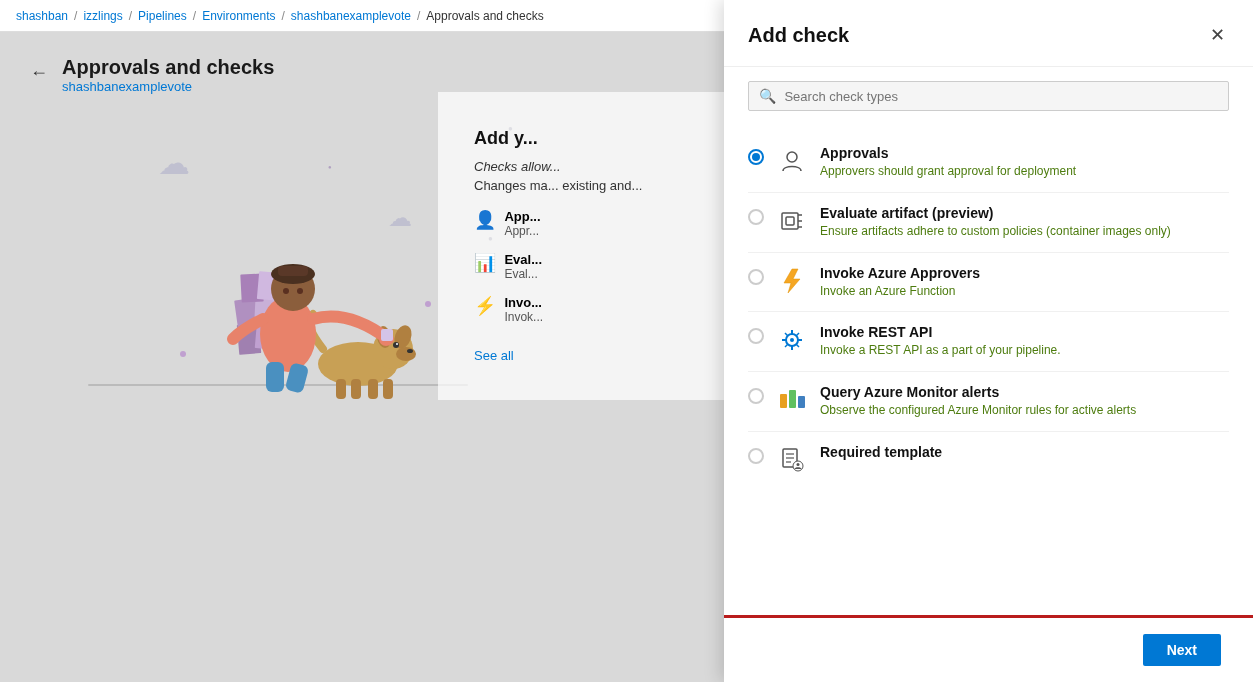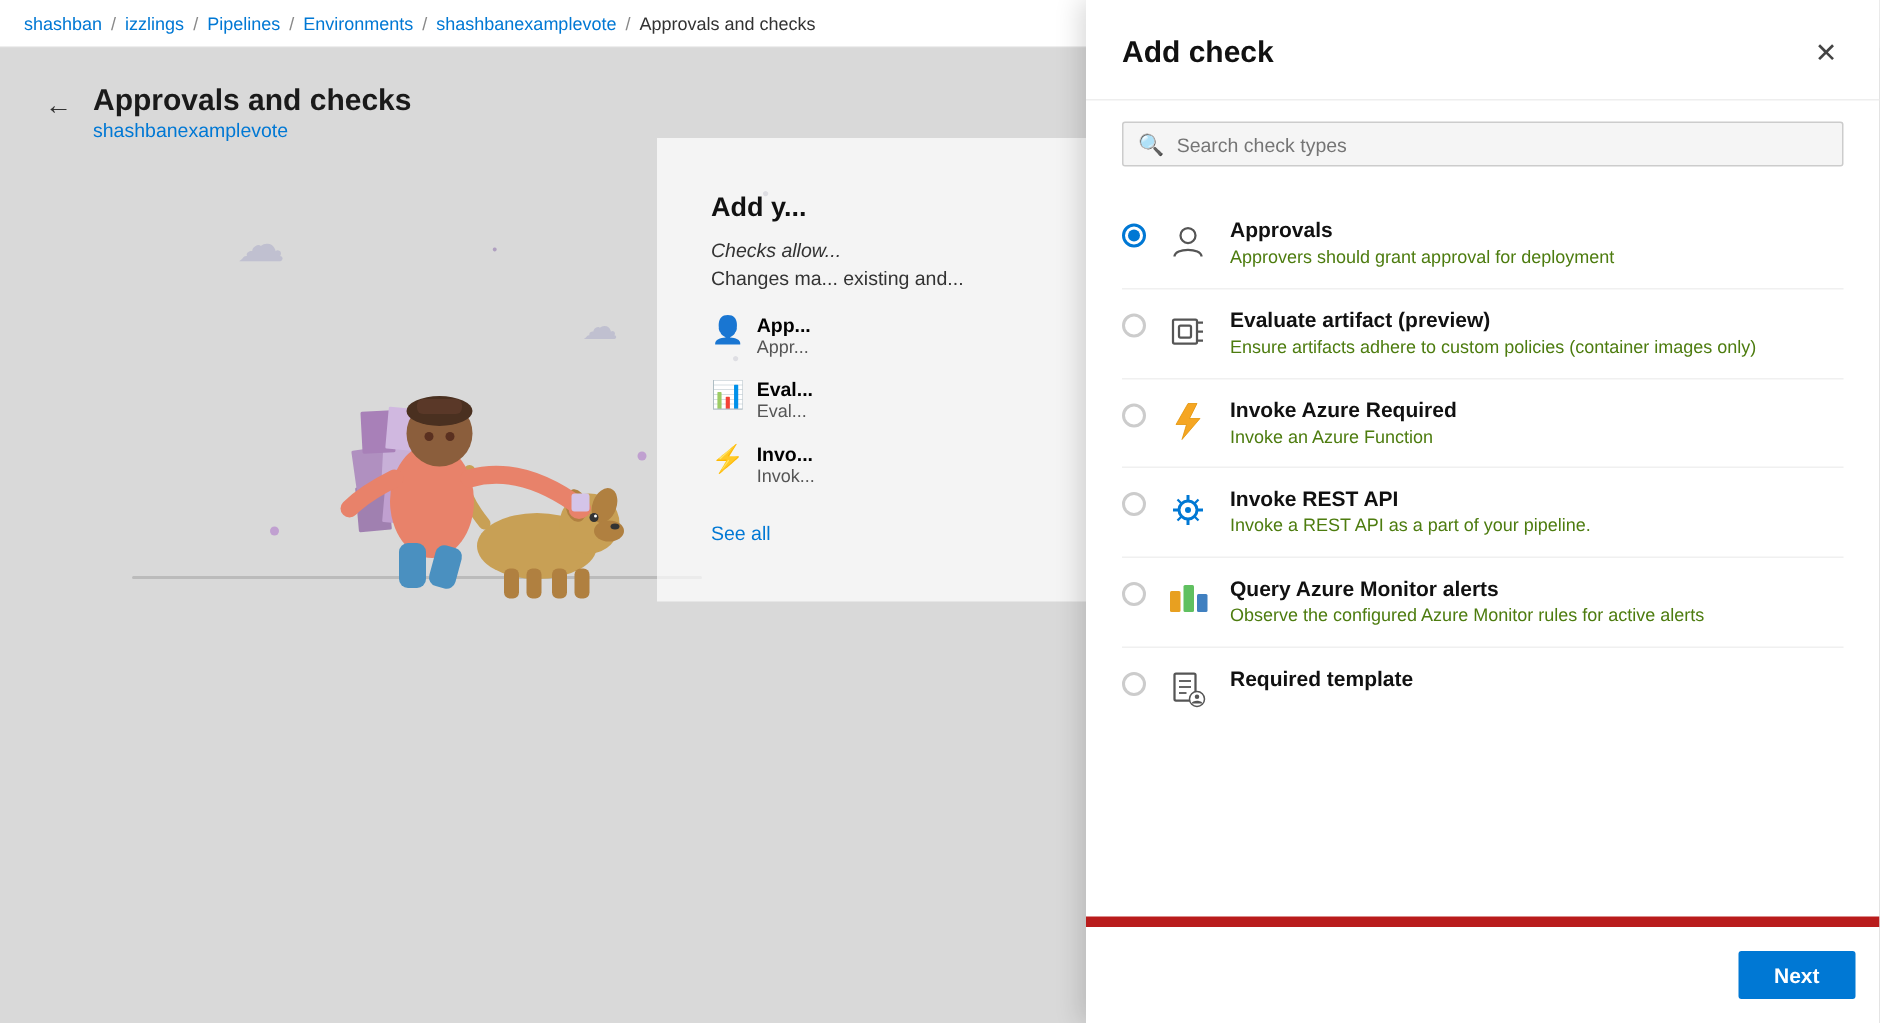--- a/index.html
+++ b/index.html
@@ -199,22 +199,22 @@
       color: #111;
       margin-bottom: 2px;
     }
     .check-option-desc {
       font-size: 12px;
       color: #4d7c0f;
       line-height: 1.4;
     }
 
     .slideover-footer {
-      padding: 16px 16px;
-      border-top: 7px solid #b91c1c;
+      padding: 16px 32px;
+      border-top: 3px solid #b91c1c;
       display: flex;
       justify-content: flex-end;
     }
     .next-btn {
       background: #0078d4;
       color: #fff;
       border: none;
       padding: 8px 24px;
       font-size: 14px;
       font-weight: 600;
@@ -404,21 +404,21 @@
     <div class="check-option">
       <div class="radio-wrap">
         <div class="radio-btn"></div>
       </div>
       <div class="check-option-icon">
         <svg width="28" height="28" viewBox="0 0 28 28">
           <polygon points="14,2 6,16 13,16 10,26 22,12 15,12 20,2" fill="#f5a623" stroke="#e09000" stroke-width="0.5"></polygon>
         </svg>
       </div>
       <div class="check-option-text">
-        <div class="check-option-name">Invoke Azure Required</div>
+        <div class="check-option-name">Invoke Azure Approvers</div>
         <div class="check-option-desc">Invoke an Azure Function</div>
       </div>
     </div>
 
     <div class="check-option">
       <div class="radio-wrap">
         <div class="radio-btn"></div>
       </div>
       <div class="check-option-icon">
         <svg width="28" height="28" viewBox="0 0 28 28">

